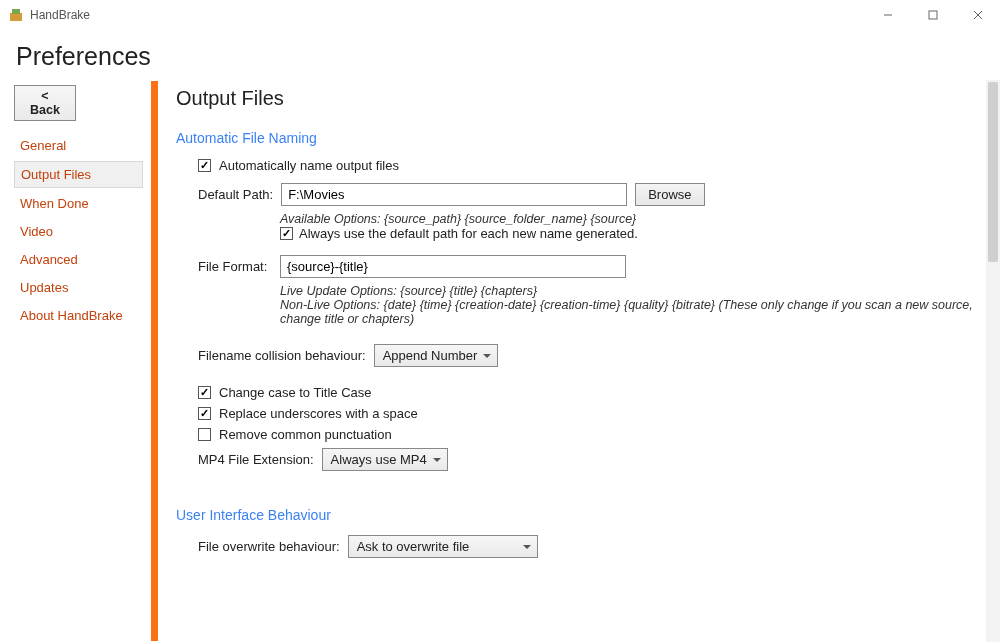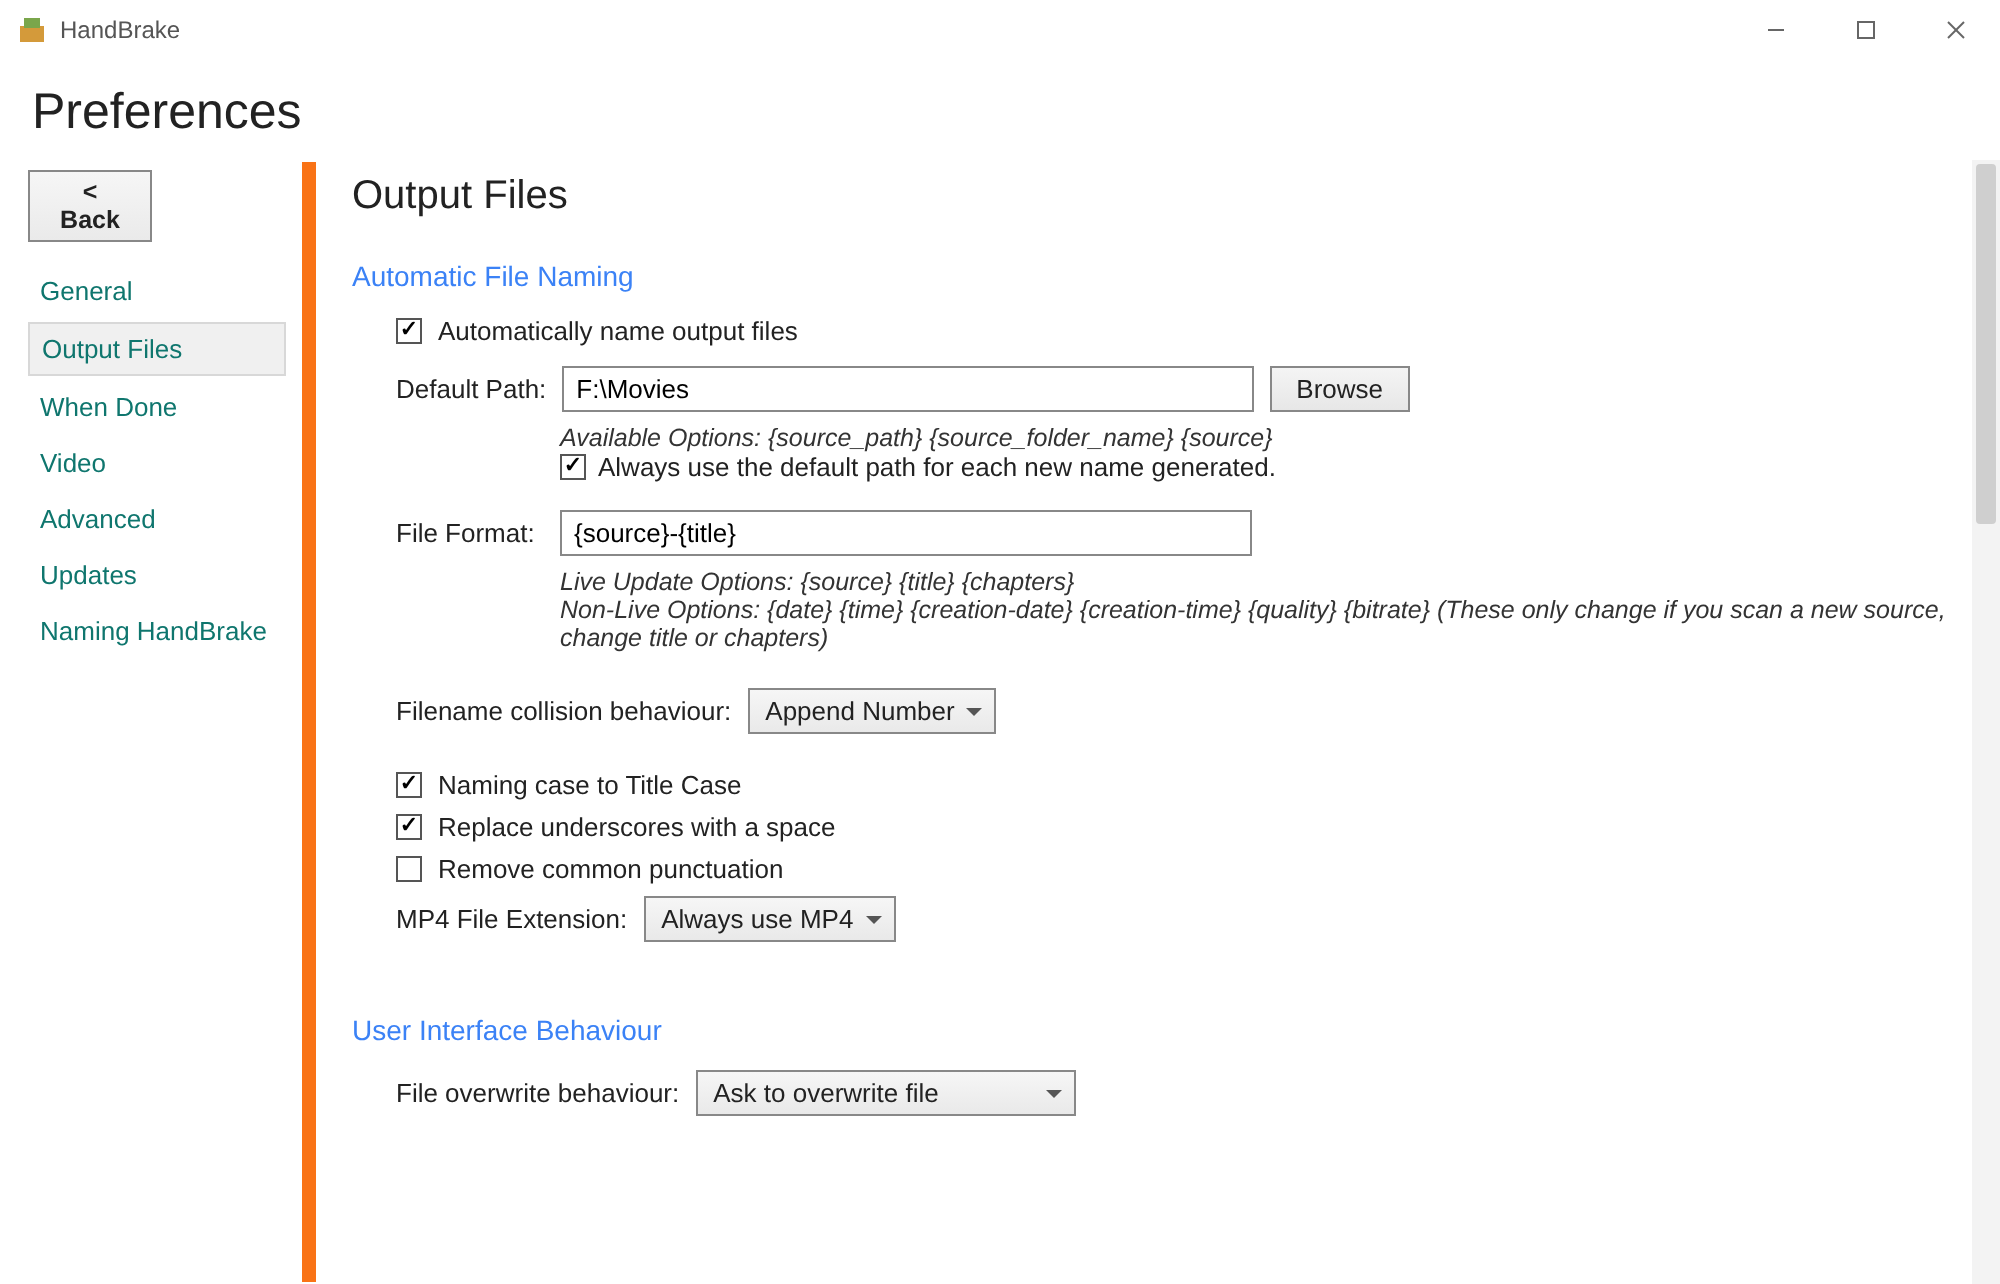--- a/index.html
+++ b/index.html
@@ -67,21 +67,21 @@
     font-weight: 600;
     color: #222;
     cursor: default;
     margin-bottom: 12px;
     width: 62px;
     text-align: center;
   }
   .nav-item {
     padding: 5px 6px;
     font-size: 13px;
-    color: #0f766e;
+    color: #c2410c;
     cursor: default;
     margin-bottom: 3px;
   }
   .nav-item.selected {
     background: #f0f0f0;
     border: 1px solid #d8d8d8;
   }
 
   
   .main-panel {
@@ -231,21 +231,21 @@
 <div class="content-row">
 
   <div class="left-panel">
     <div class="back-btn">&lt; Back</div>
     <div class="nav-item">General</div>
     <div class="nav-item selected">Output Files</div>
     <div class="nav-item">When Done</div>
     <div class="nav-item">Video</div>
     <div class="nav-item">Advanced</div>
     <div class="nav-item">Updates</div>
-    <div class="nav-item">Naming HandBrake</div>
+    <div class="nav-item">About HandBrake</div>
   </div>
 
   <div class="main-panel">
     <div class="page-title">Output Files</div>
 
     <div class="section-title">Automatic File Naming</div>
 
     <div class="indent">
       <div class="row">
         <span class="checkbox checked"></span>
@@ -270,21 +270,21 @@
       <div class="hint tight">Live Update Options: {source} {title} {chapters}</div>
       <div class="hint" style="margin-bottom:18px;">Non-Live Options: {date} {time} {creation-date} {creation-time} {quality} {bitrate}  (These only change if you scan a new source, change title or chapters)</div>
 
       <div class="row" style="margin-bottom:18px;">
         <span class="row-label">Filename collision behaviour:</span>
         <span class="dropdown">Append Number</span>
       </div>
 
       <div class="row">
         <span class="checkbox checked"></span>
-        <span class="row-label">Naming case to Title Case</span>
+        <span class="row-label">Change case to Title Case</span>
       </div>
       <div class="row">
         <span class="checkbox checked"></span>
         <span class="row-label">Replace underscores with a space</span>
       </div>
       <div class="row" style="">
         <span class="checkbox"></span>
         <span class="row-label">Remove common punctuation</span>
       </div>
 

